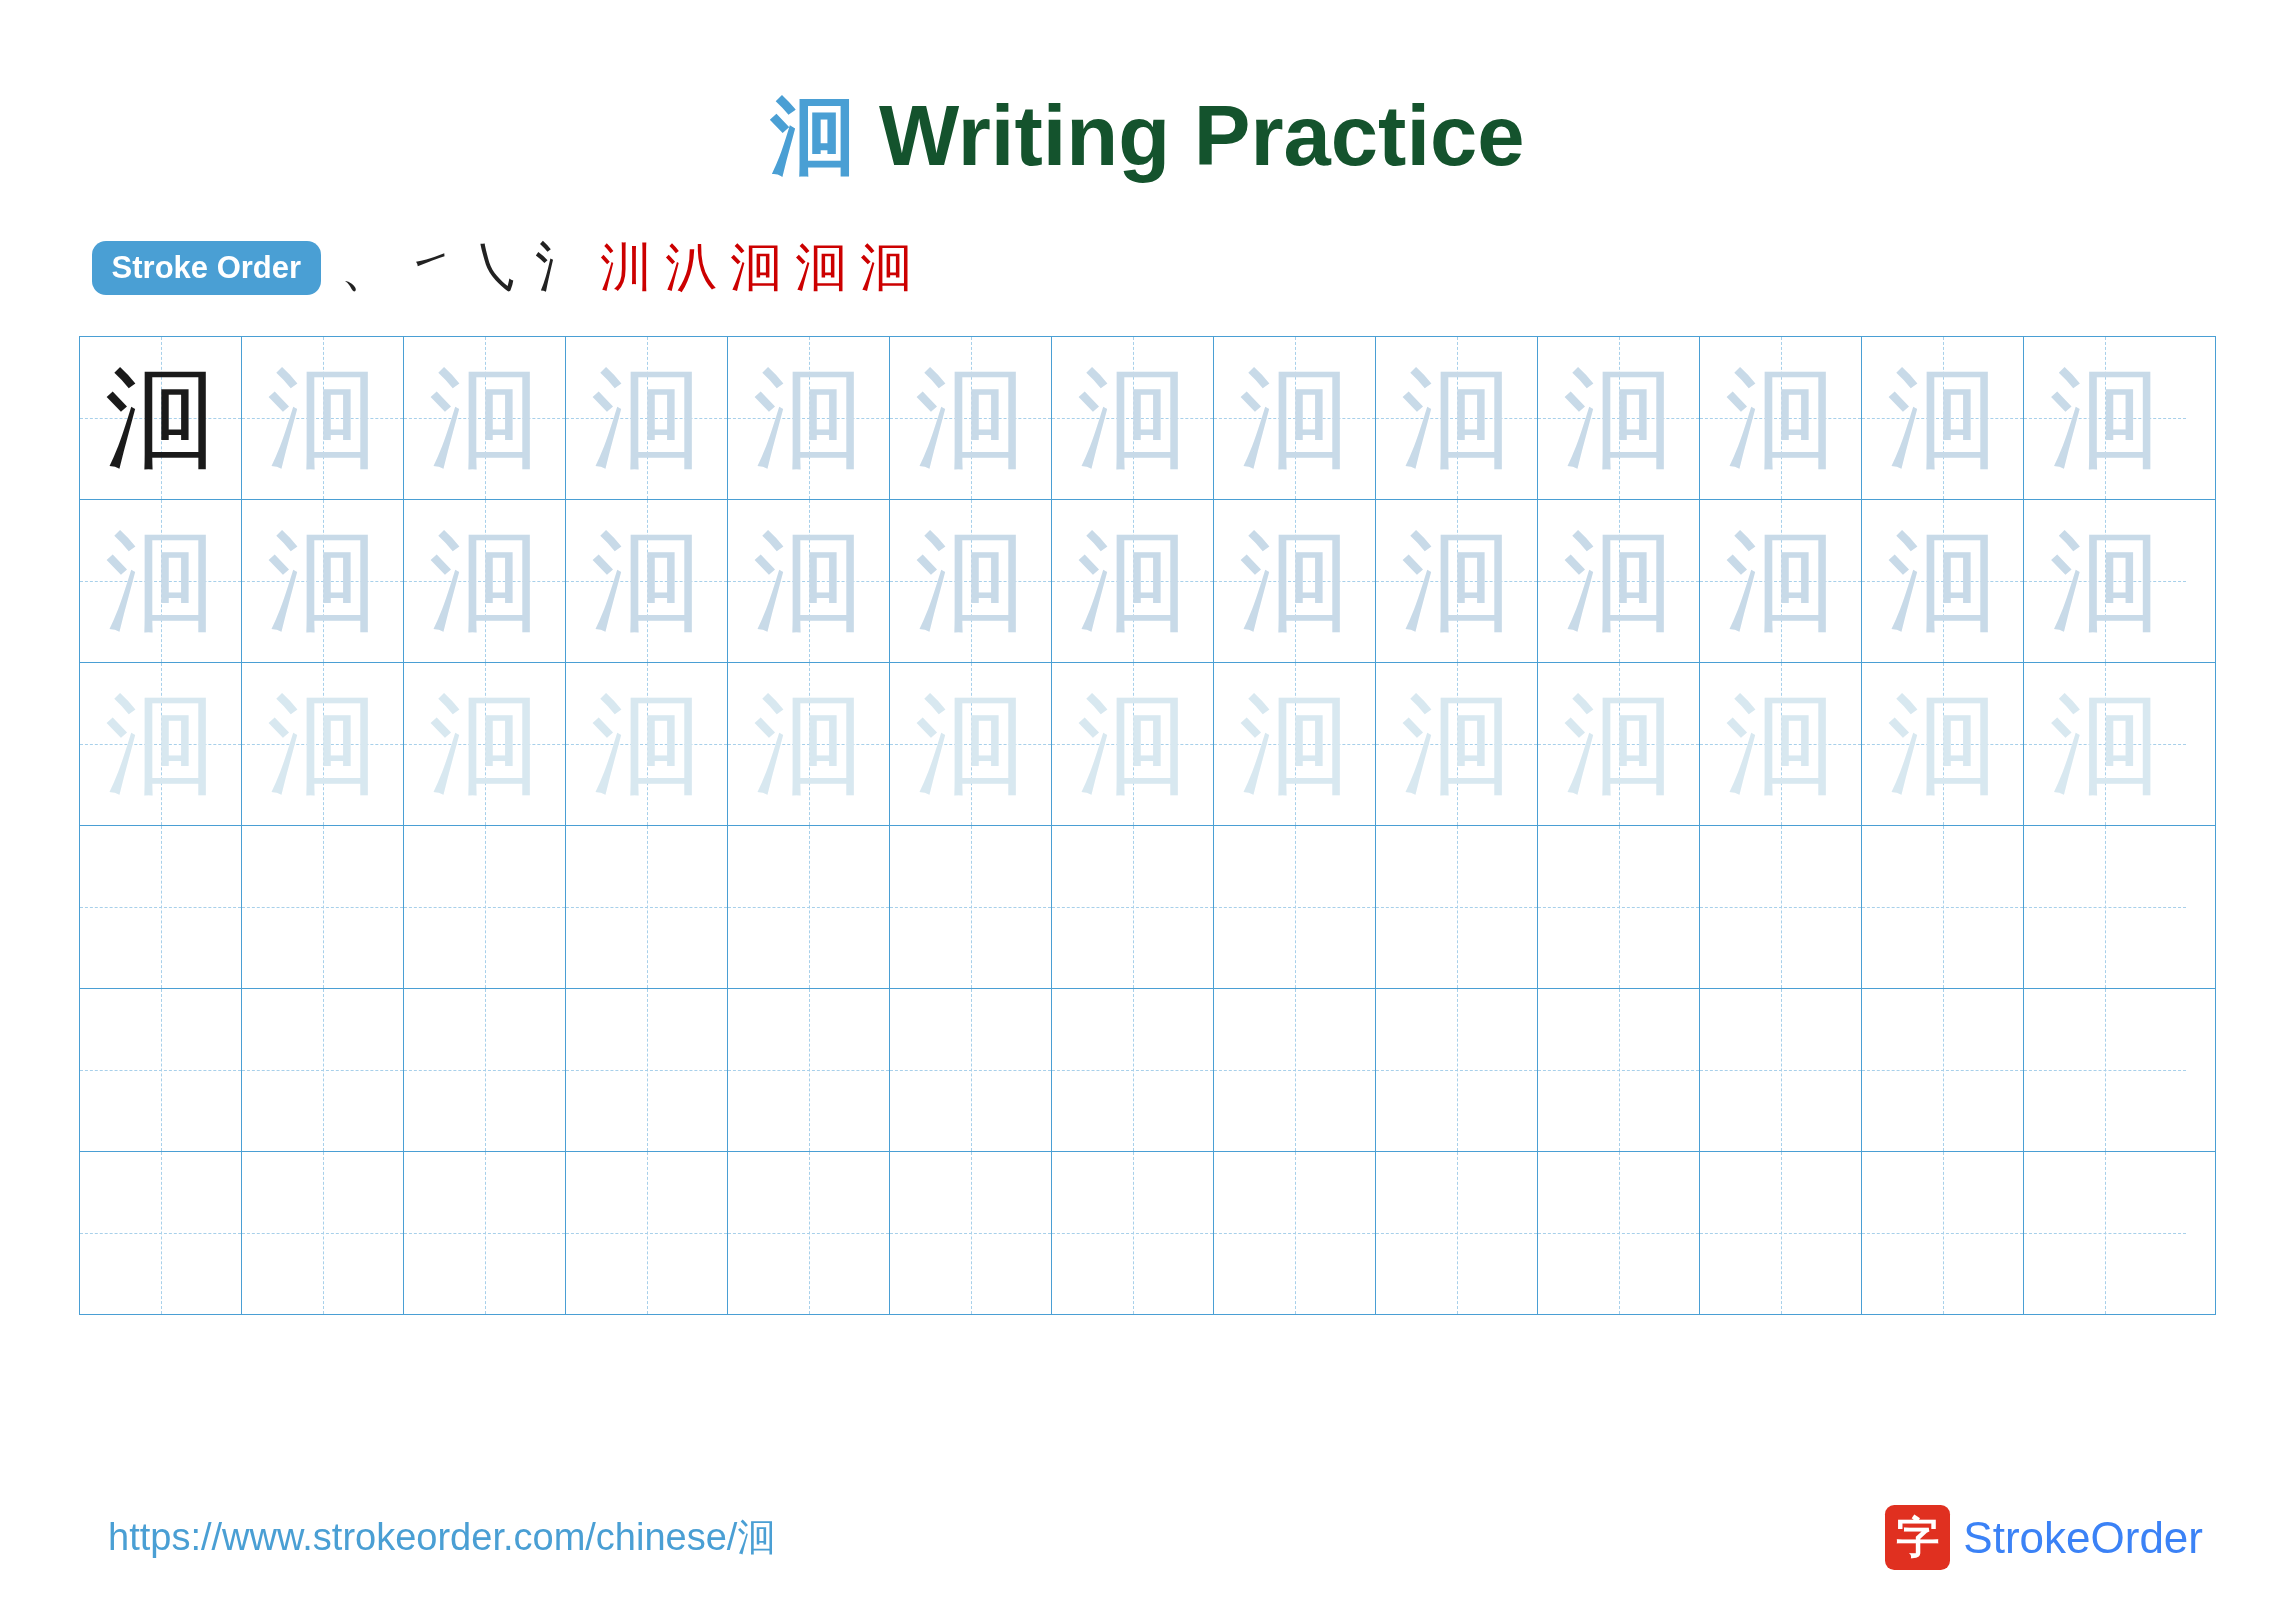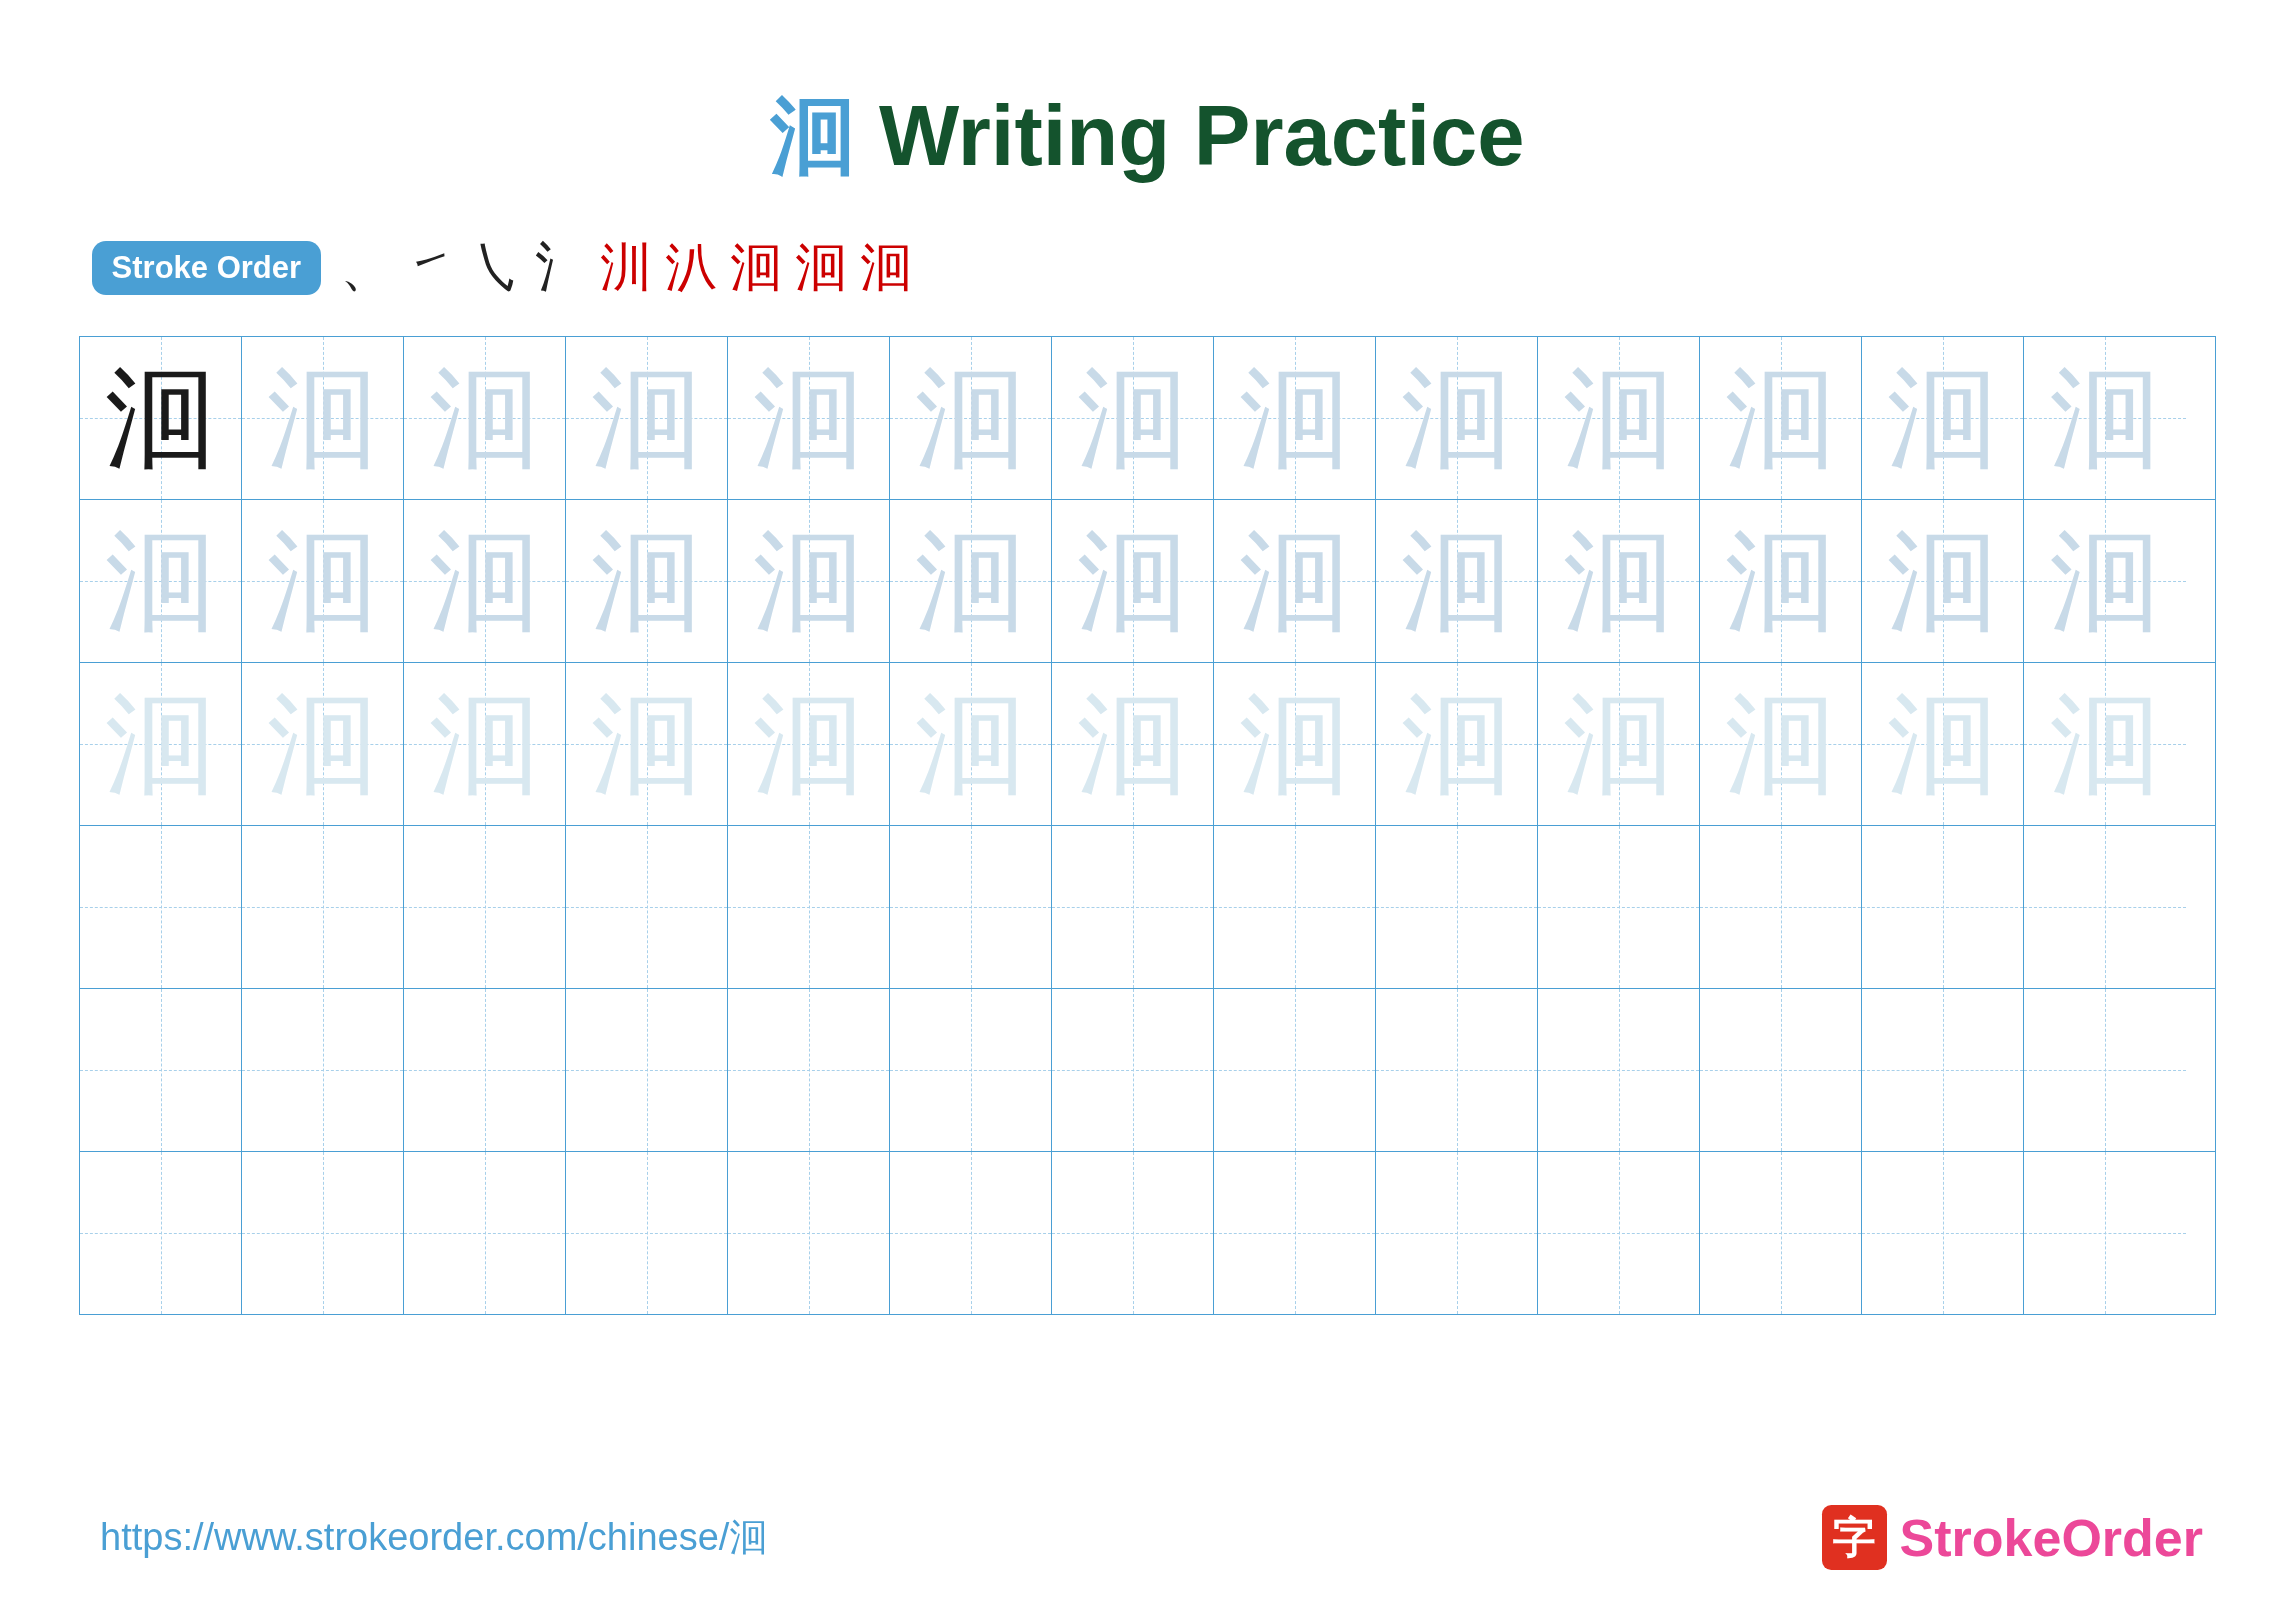--- a/index.html
+++ b/index.html
@@ -118,21 +118,21 @@
 
     
     .grid-cell-empty {
       
     }
 
     
     .footer {
       position: absolute;
       bottom: 52px;
-      left: 8px;
+      left: 16px;
       right: 0;
       display: flex;
       align-items: center;
       justify-content: space-between;
       padding: 0 92px;
     }
     .footer-url {
       color: #4a9fd4;
       font-size: 38px;
     }
@@ -147,23 +147,23 @@
       background: #e03020;
       border-radius: 9.2px;
       display: flex;
       align-items: center;
       justify-content: center;
       color: white;
       font-size: 43px;
       font-weight: bold;
     }
     .footer-logo-text {
-      font-size: 52px;
-      font-weight: bold;
-      color: #ec4899;
+      font-size: 44px;
+      font-weight: normal;
+      color: #3b82f6;
     }
   </style>
 </head>
 <body>
 
 <div class="title-section">
   <span class="title-text">
     <span style="color:#4a9fd4;">洄</span><span style="color:#14532d;"> Writing Practice</span>
   </span>
 </div>

